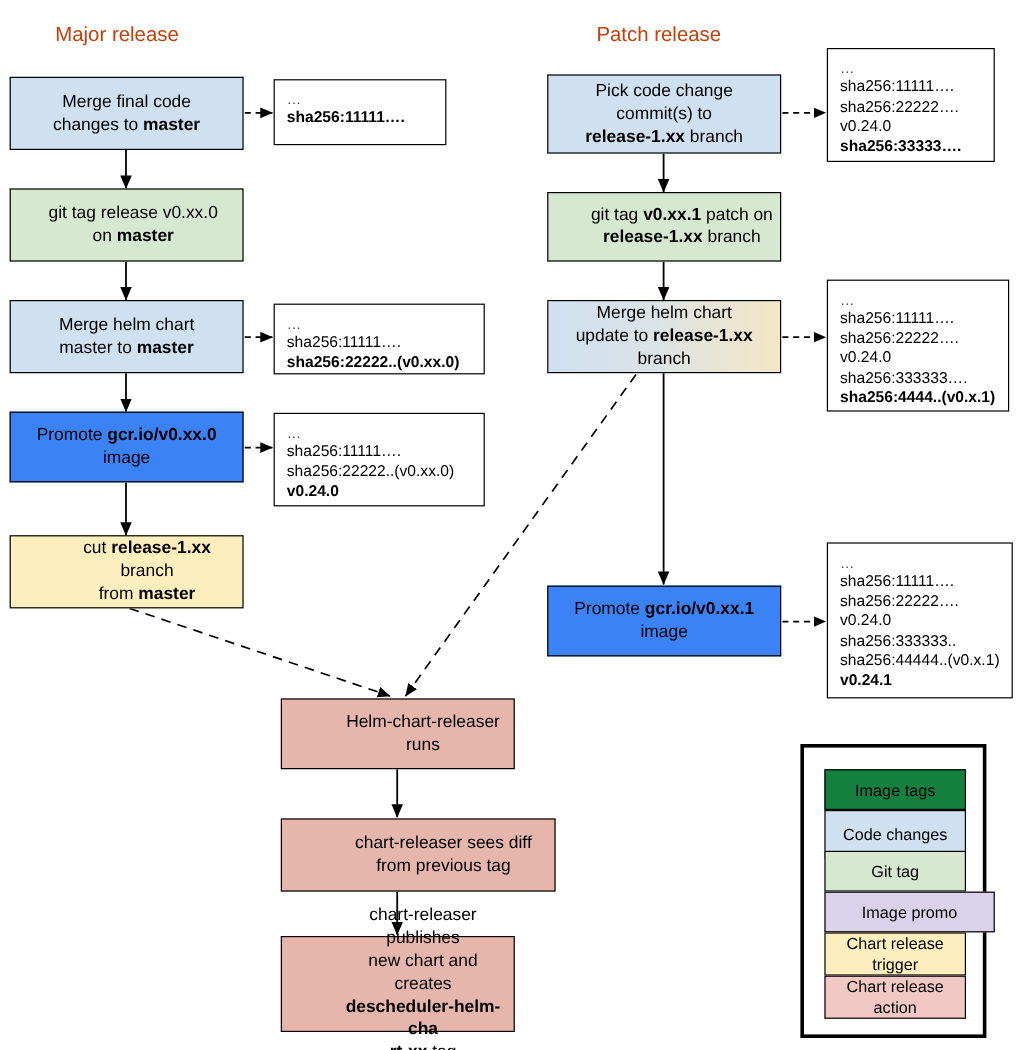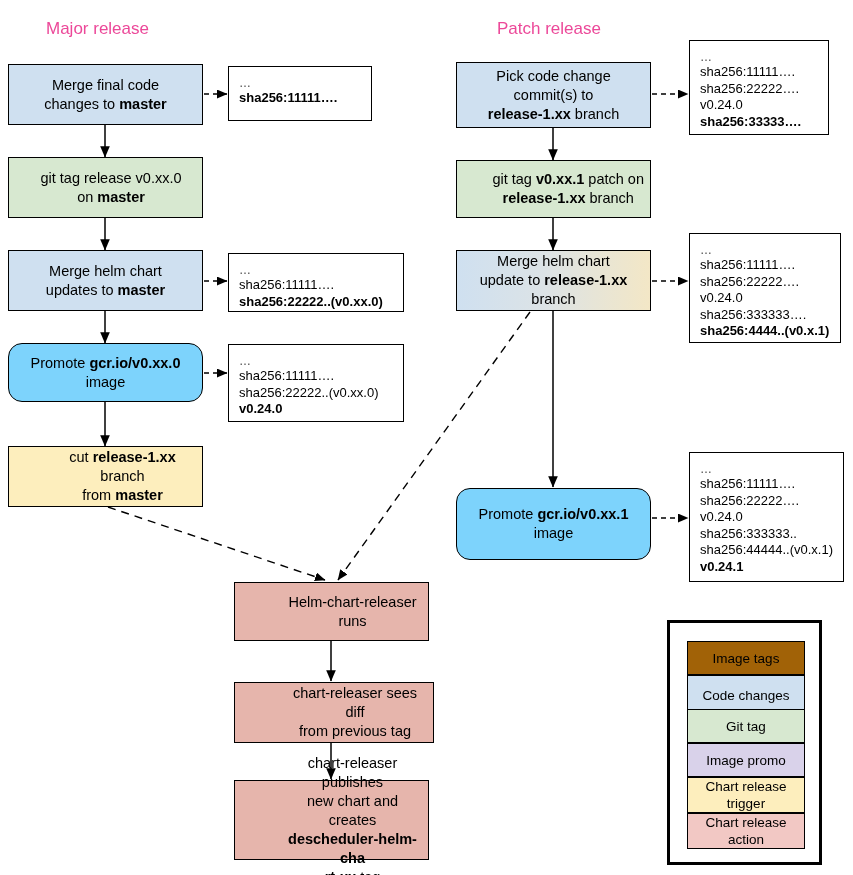--- a/index.html
+++ b/index.html
@@ -2,30 +2,30 @@
 <html><head>
 <meta charset="utf-8">
 <style>
   html,body{margin:0;padding:0;background:#ffffff;}
   body{width:853px;height:875px;position:relative;
        font-family:"Liberation Sans","DejaVu Sans",sans-serif;
        color:#000000;overflow:hidden;}
   #canvas{position:absolute;left:0;top:0;width:853px;height:875px;}
   svg.wires{position:absolute;left:0;top:0;width:853px;height:875px;pointer-events:none;}
 
-  .heading{position:absolute;font-size:17px;color:#ec4899;white-space:nowrap;}
+  .heading{position:absolute;font-size:17px;color:#c2410c;white-space:nowrap;}
 
   .node{position:absolute;box-sizing:border-box;border:1px solid #000;
         display:flex;align-items:center;justify-content:center;text-align:center;
         font-size:14.5px;line-height:19px;padding:2px 6px;}
   .node b{font-weight:bold;}
 
   .c-code{background:#cfe0f0;}
   .c-git{background:#d7e8d0;padding-left:17px;}
-  .c-promo{background:#7dd3fc;border-radius:14px;}
+  .c-promo{background:#3b82f6;}
   .c-trigger{background:#fdeebd;}
   .c-action{background:#e6b5ac;padding-left:48px;}
   .c-mix{background:linear-gradient(90deg,#cfe0f0 0%,#dce3e6 45%,#f3e7c6 100%);}
 
   .tagbox{position:absolute;box-sizing:border-box;border:1.5px solid #000;
           background:#fff;font-size:13px;line-height:16.5px;
           padding:9px 0 9px 10px;text-align:left;display:block;}
   .tagbox .ln{white-space:nowrap;}
   .tagbox .ln.bold{font-weight:bold;}
   .tagbox .ln.dots{letter-spacing:1px;color:#444;font-size:12px;line-height:14px;}
@@ -93,21 +93,21 @@
   <div class="node c-git" style="left:8px;top:157px;width:195px;height:61px;">
     <div>
       <span>git tag release v0.xx.0</span><br>
       <span>on </span><b>master</b>
     </div>
   </div>
 
   <div class="node c-code" style="left:8px;top:250px;width:195px;height:61px;">
     <div>
       <span>Merge helm chart</span><br>
-      <span>updates to </span><b>master</b>
+      <span>master to </span><b>master</b>
     </div>
   </div>
 
   <div class="node c-promo" style="left:8px;top:343px;width:195px;height:59px;">
     <div>
       <span>Promote </span><b>gcr.io/v0.xx.0</b><br>
       <span>image</span>
     </div>
   </div>
 
@@ -134,35 +134,35 @@
   </div>
 
   <div class="node c-mix" style="left:456px;top:250px;width:195px;height:61px;">
     <div>
       <span>Merge helm chart</span><br>
       <span>update to </span><b>release-1.xx</b><br>
       <span>branch</span>
     </div>
   </div>
 
-  <div class="node c-promo" style="left:456px;top:488px;width:195px;height:72px;">
+  <div class="node c-promo" style="left:456px;top:488px;width:195px;height:59px;">
     <div>
       <span>Promote </span><b>gcr.io/v0.xx.1</b><br>
       <span>image</span>
     </div>
   </div>
 
   <div class="node c-action" style="left:234px;top:582px;width:195px;height:59px;">
     <div>
       <span>Helm-chart-releaser</span><br>
       <span>runs</span>
     </div>
   </div>
 
-  <div class="node c-action" style="left:234px;top:682px;width:200px;height:61px;">
+  <div class="node c-action" style="left:234px;top:682px;width:229px;height:61px;">
     <div>
       <span>chart-releaser sees diff</span><br>
       <span>from previous tag</span>
     </div>
   </div>
 
   <div class="node c-action" style="left:234px;top:780px;width:195px;height:80px;">
     <div>
       <span>chart-releaser publishes</span><br>
       <span>new chart and creates</span><br>
@@ -210,30 +210,30 @@
       <div class="ln dots">…</div>
       <div class="ln">sha256:11111….</div>
       <div class="ln">sha256:22222….</div>
       <div class="ln">v0.24.0</div>
       <div class="ln">sha256:333333..</div>
       <div class="ln">sha256:44444..(v0.x.1)</div>
       <div class="ln bold">v0.24.1</div>
     </div>
 
   <div class="legend" style="left:667px;top:620px;width:155px;height:245px;">
-    <div class="legend-item" style="left:17px;top:18px;width:118px;height:34px;background:#a16207;">
+    <div class="legend-item" style="left:17px;top:18px;width:118px;height:34px;background:#15803d;">
       <span>Image tags</span>
     </div>
     <div class="legend-item" style="left:17px;top:52px;width:118px;height:41px;background:#cfe0f0;">
       <span>Code changes</span>
     </div>
     <div class="legend-item" style="left:17px;top:86px;width:118px;height:34px;background:#d7e8d0;">
       <span>Git tag</span>
     </div>
-    <div class="legend-item" style="left:17px;top:120px;width:118px;height:34px;background:#d9d2ea;">
+    <div class="legend-item" style="left:17px;top:120px;width:142px;height:34px;background:#d9d2ea;">
       <span>Image promo</span>
     </div>
     <div class="legend-item" style="left:17px;top:154px;width:118px;height:36px;background:#fdeebd;">
       <span>Chart release trigger</span>
     </div>
     <div class="legend-item" style="left:17px;top:190px;width:118px;height:36px;background:#f2c8c4;">
       <span>Chart release action</span>
     </div>
   </div>
 

